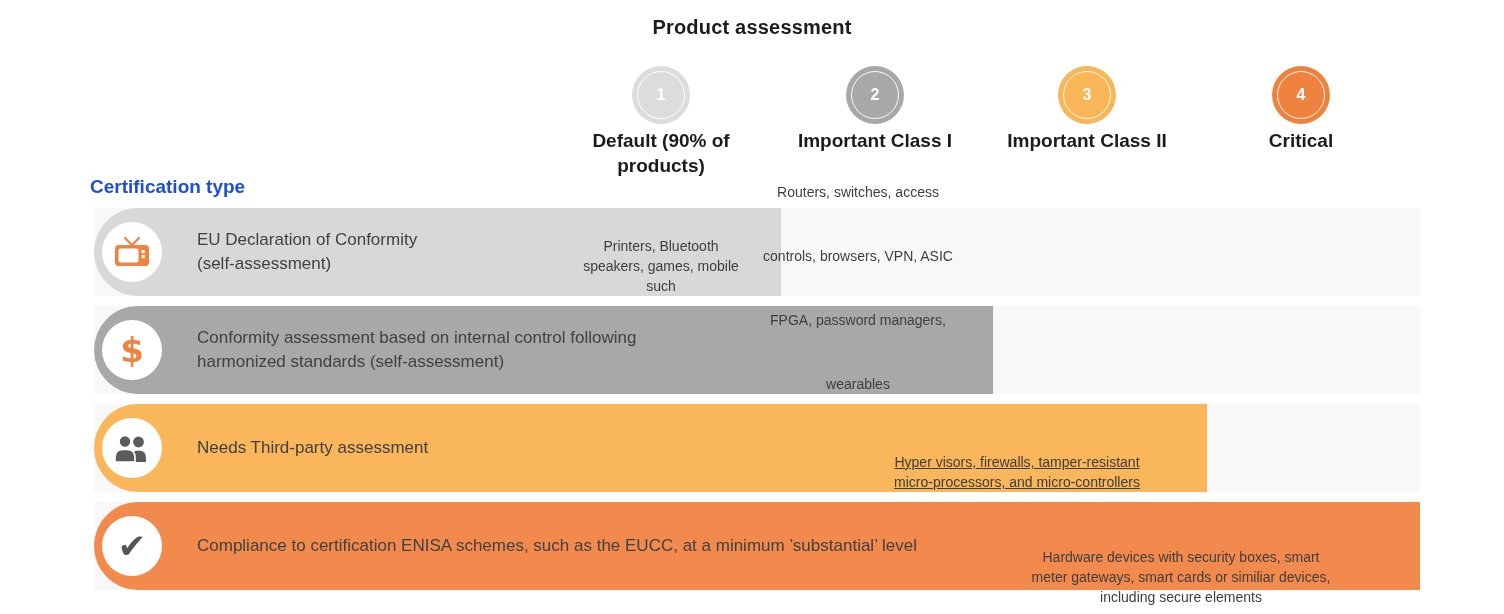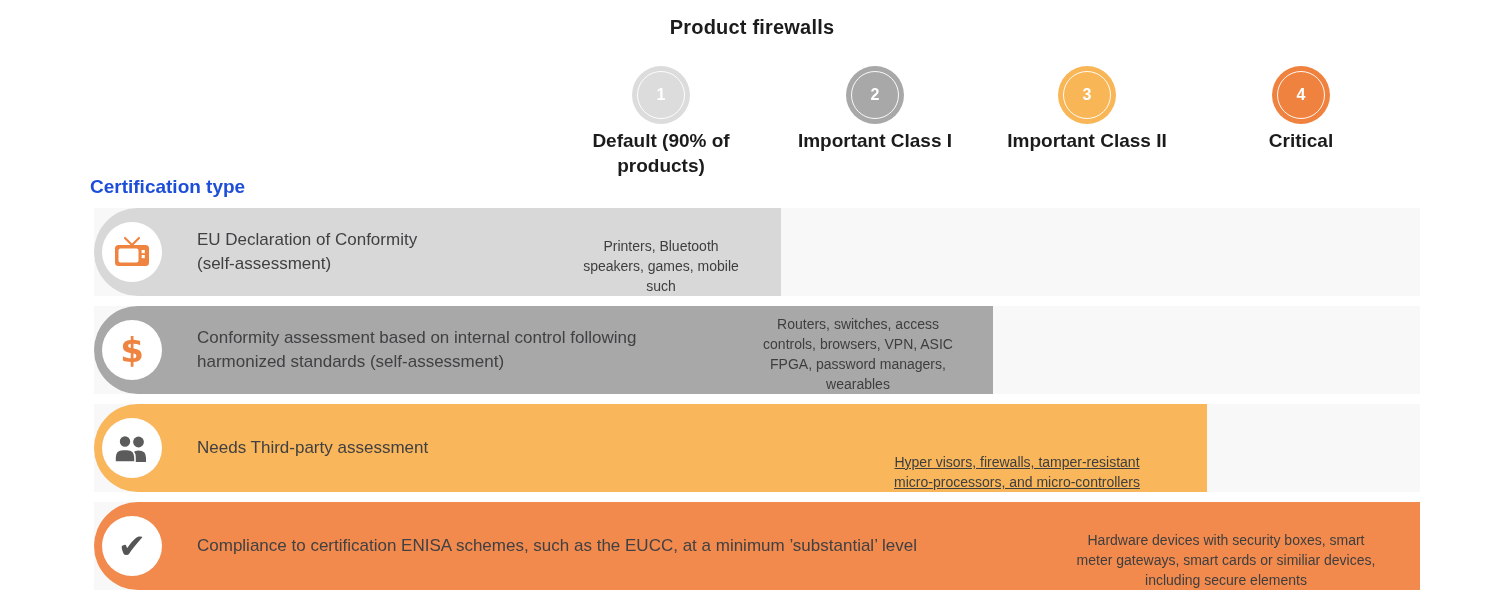--- a/index.html
+++ b/index.html
@@ -40,30 +40,30 @@
   .row-label { position:absolute; left:197px; top:0; height:100%;
                display:flex; flex-direction:column; justify-content:center;
                font-size:17px; color:#414042; line-height:24px; }
   .row-label span { display:block; white-space:nowrap; }
 
   .products { position:absolute; top:0; height:100%;
               display:flex; flex-direction:column; justify-content:flex-end;
               text-align:center; font-size:14px; color:#3e3e3e; line-height:20px; }
   .products span { display:block; white-space:nowrap; }
   .products-0 { left:566px;  width:190px; }
-  .products-1 { left:753px;  width:210px; }
+  .products-1 { left:753px;  width:210px;gap:44px; }
   .products-2 { left:857px;  width:320px;text-decoration:underline; }
-  .products-3 { left:1046px; width:360px; }
+  .products-3 { left:1001px; width:360px;margin-top:17px; }
 </style>
 </head>
 <body>
 
 <div class="canvas">
 
-  <div class="title">Product firewalls</div>
+  <div class="title">Product assessment</div>
 
   <div class="cat cat-0">
     <div class="cat-circle" style="background-color: rgb(220, 220, 220);">
       <span class="cat-num">1</span>
     </div>
     <div class="cat-label">
       <span>Default (90% of</span>
       <span>products)</span>
     </div>
   </div>

